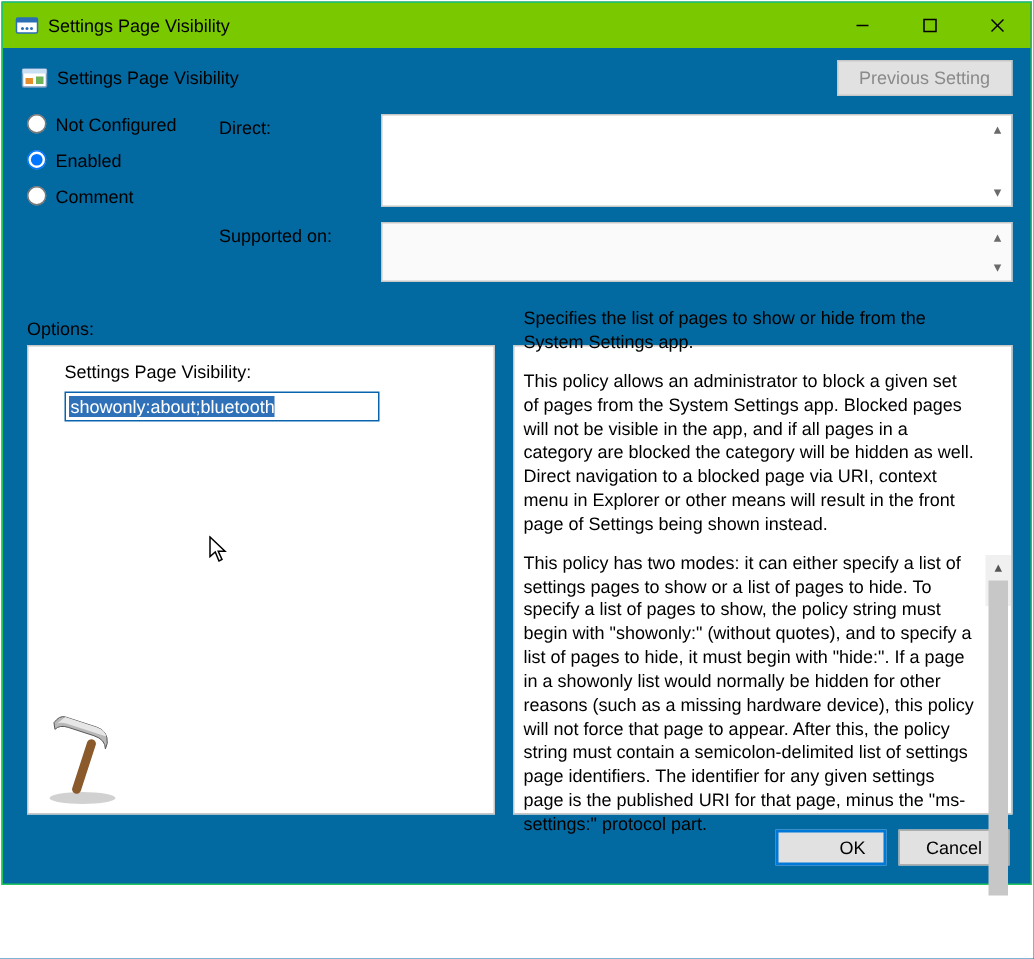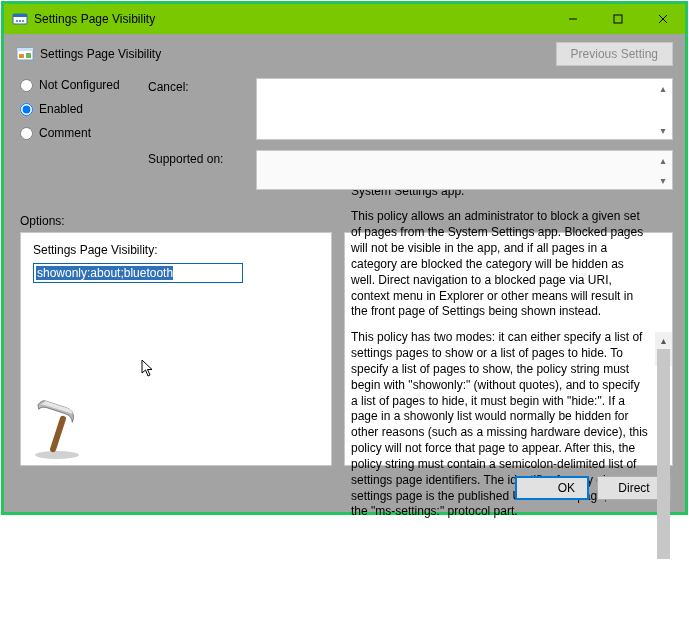--- a/index.html
+++ b/index.html
@@ -7,27 +7,27 @@
   body {
     font-family: "Segoe UI", Tahoma, sans-serif;
     font-size: 12px;
     background: #fff;
     color: #000;
     width: 689px;
     height: 639px;
     overflow: hidden;
   }
   .window {
-    border: 3px solid #22c55e;
+    border: 1px solid #22c55e;
     width: 687px;
-    height: 514px;
+    height: 589px;
     margin: 1px;
     display: flex;
     flex-direction: column;
-    background: #a3a3a3;
+    background: #0369a1;
   }
   .titlebar {
     height: 30px;
     background: #7ac800;
     display: flex;
     align-items: center;
     padding-left: 8px;
     color: #000;
     font-size: 12px;
   }
@@ -66,21 +66,21 @@
 
   .form-area {
     display: grid;
     grid-template-columns: 120px 100px 1fr;
     column-gap: 8px;
     row-gap: 10px;
     padding: 0 12px 6px 16px;
     align-items: start;
   }
   .radios { grid-column: 1; grid-row: 1 / span 3; }
-  .radio-row { display: flex; align-items: flex-end; margin-bottom: 10px; font-size: 12px; }
+  .radio-row { display: flex; align-items: flex-start; margin-bottom: 10px; font-size: 12px; }
   .radio-row input { margin: 0 6px 0 0; }
 
   .lbl-comment { grid-column: 2; grid-row: 1; text-align: left; padding-top: 2px; }
   .comment-box {
     grid-column: 3; grid-row: 1;
     border: 1px solid #c7c7c7;
     height: 62px;
     position: relative;
     background: #fff;
   }
@@ -113,21 +113,21 @@
   .panels {
     display: flex;
     gap: 12px;
     padding: 0 12px 0 16px;
     flex: 1;
     min-height: 0;
   }
   .panel-left {
     width: 312px;
     border: 1px solid #c7c7c7;
-    padding: 10px 12px;
+    padding: 10px 24px;
     position: relative;
     background: #fff;
   }
   .panel-left .field-label { margin-bottom: 6px; display: block; }
   .panel-left input[type=text] {
     width: 210px;
     border: 1px solid #0a64ad;
     padding: 2px 3px;
     font-family: inherit;
     font-size: 12px;
@@ -273,21 +273,21 @@
       <label class="radio-row">
         <input type="radio" name="state" checked="" style="">
         <span>Enabled</span>
       </label>
       <label class="radio-row">
         <input type="radio" name="state" style="">
         <span>Comment</span>
       </label>
     </div>
 
-    <div class="lbl-comment">Cancel:</div>
+    <div class="lbl-comment">Direct:</div>
     <div class="comment-box">
       <span class="scroll-arrow-up">▴</span>
       <span class="scroll-arrow-down">▾</span>
     </div>
 
     <div class="lbl-supported">Supported on:</div>
     <div class="supported-box">
       <span class="scroll-arrow-up">▴</span>
       <span class="scroll-arrow-down">▾</span>
     </div>
@@ -328,16 +328,16 @@
         <div class="track">
           <div class="thumb"></div>
         </div>
         <div class="sbtn">▾</div>
       </div>
     </div>
   </div>
 
   <div class="footer">
     <button class="btn default">OK</button>
-    <button class="btn">Direct</button>
+    <button class="btn">Cancel</button>
   </div>
 
 </div>
 
 </body></html>

